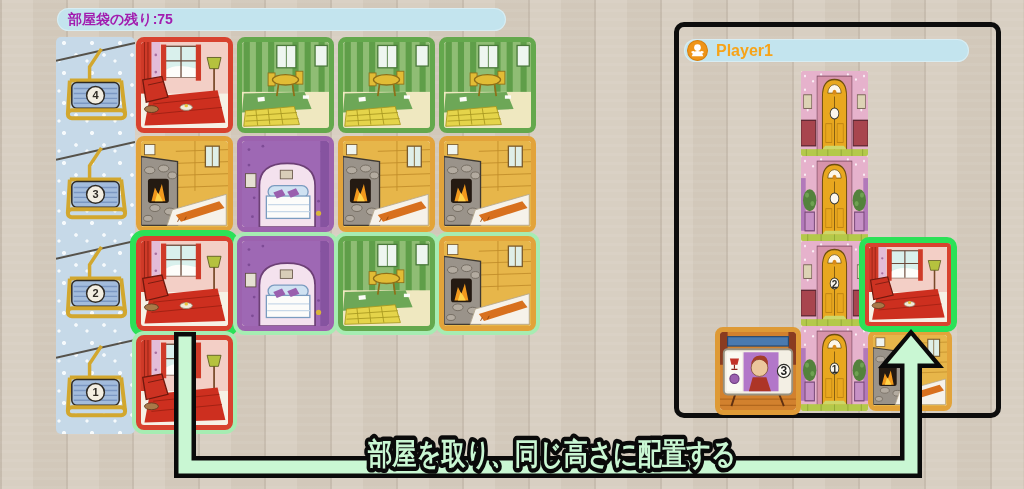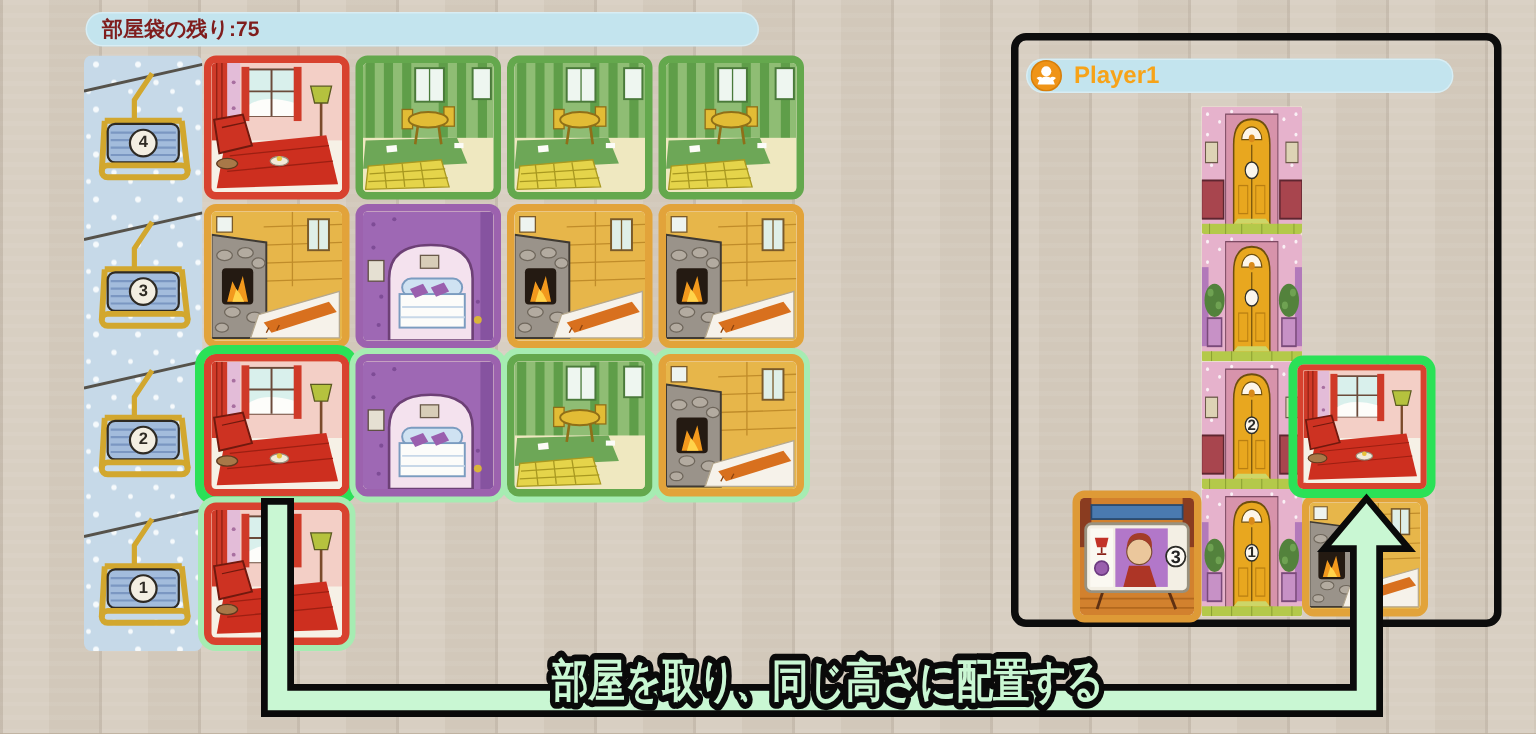--- a/index.html
+++ b/index.html
@@ -4,21 +4,21 @@
 <style>
   html,body{margin:0;padding:0;background:#b9ab99;font-family:"Liberation Sans",sans-serif;}
   #stage{position:relative;width:1024px;height:489px;overflow:hidden;
     background:
       repeating-linear-gradient(90deg, rgba(90,70,50,.14) 0 2px, rgba(0,0,0,0) 2px 66px),
       repeating-linear-gradient(0deg, rgba(255,255,255,.05) 0 3px, rgba(0,0,0,0) 3px 9px),
       repeating-linear-gradient(90deg, #d8cfc2 0 33px, #d2c8ba 33px 66px);
   }
   .pill{position:absolute;background:#c3e4ee;border-radius:12px;display:flex;align-items:center;
     box-shadow:0 0 0 1px rgba(255,255,255,.35) inset;}
-  .pill-text{font-weight:bold;color:#7f1d1d;font-size:14px;padding-left:11px;white-space:nowrap;}
+  .pill-text{font-weight:bold;color:#a21caf;font-size:14px;padding-left:11px;white-space:nowrap;}
   #player-pill .pill-text{color:#f7a318;font-size:16px;padding-left:6px;}
   #player-pill{gap:2px;text-align:center;}
   .meep{width:21px;height:21px;margin-left:3px;flex:0 0 auto;}
 
   
   #lift-strip{position:absolute;left:56px;top:37px;width:79px;height:397px;border-radius:5px;
     background:
       radial-gradient(circle at 8px 6px, #f6fafc 1.6px, rgba(0,0,0,0) 2.4px),
       radial-gradient(circle at 20px 18px, #f6fafc 1.4px, rgba(0,0,0,0) 2.2px),
       radial-gradient(circle at 3px 24px, #f6fafc 1.2px, rgba(0,0,0,0) 2px),

